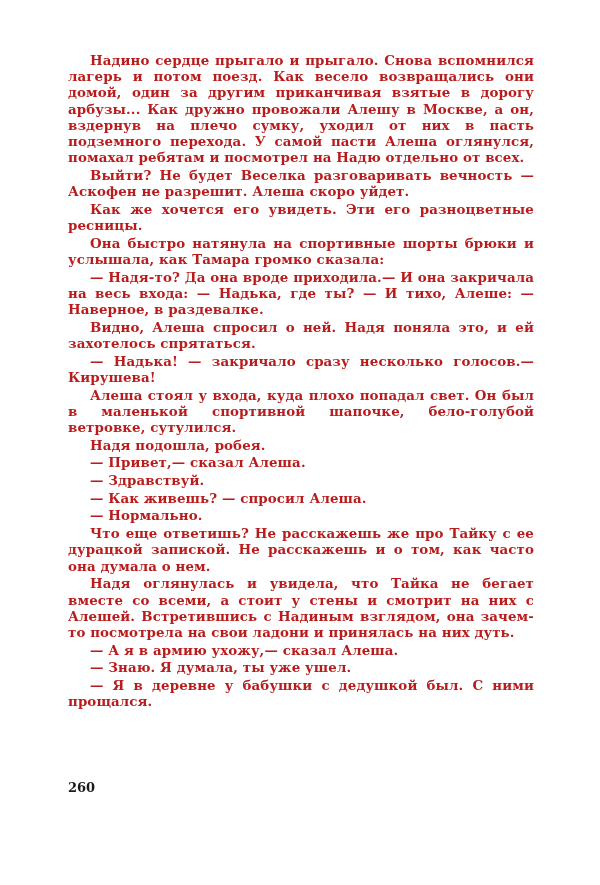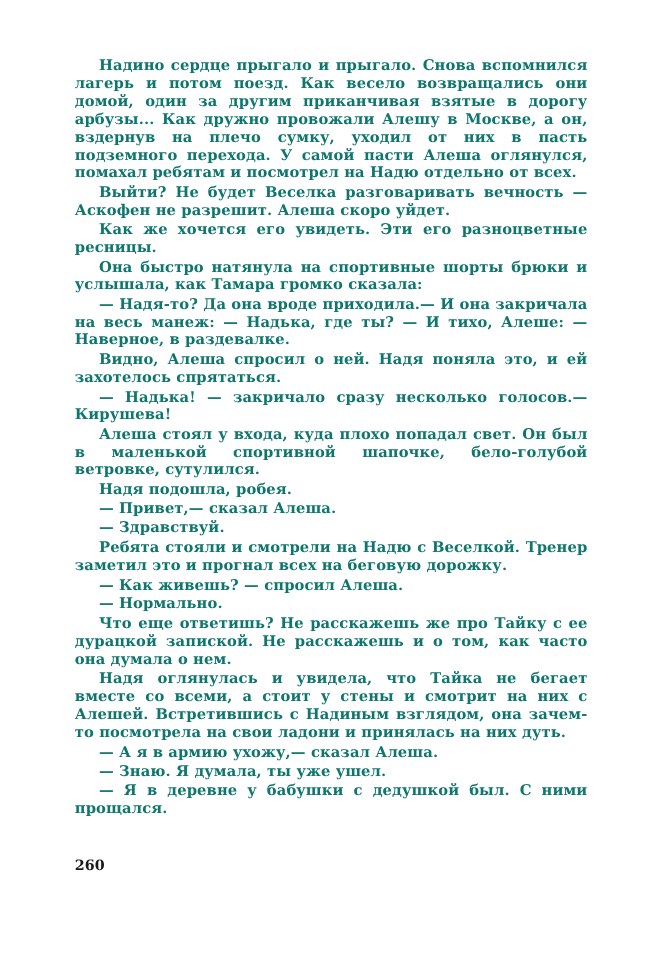--- a/index.html
+++ b/index.html
@@ -5,21 +5,21 @@
   html, body { margin: 0; padding: 0; background: #ffffff; }
   body { width: 600px; height: 885px; position: relative; overflow: hidden; }
   .page {
     position: absolute;
     left: 68px;
     top: 52px;
     width: 466px;
     font-family: "DejaVu Serif", "Liberation Serif", serif;
     font-size: 13.4px;
     line-height: 16.2px;
-    color: #0f766e;
+    color: #b91c1c;
     font-weight: bold;
     letter-spacing: 0.1px;
   }
   .para {
     margin: 0 0 1.5px 0;
     text-indent: 22px;
     text-align: justify;
     hyphens: manual;
   }
   .page-number {
@@ -33,28 +33,27 @@
   }
 </style>
 </head>
 <body>
 
 <div class="page">
   <p class="para">Надино сердце прыгало и прыгало. Снова вспомнился лагерь и потом поезд. Как весело возвращались они домой, один за другим приканчивая взятые в дорогу арбузы... Как дружно провожали Алешу в Москве, а он, вздернув на плечо сумку, уходил от них в пасть подземного перехода. У самой пасти Алеша оглянулся, помахал ребятам и посмотрел на Надю отдельно от всех.</p>
   <p class="para">Выйти? Не будет Веселка разговаривать вечность — Аскофен не разрешит. Алеша скоро уйдет.</p>
   <p class="para">Как же хочется его увидеть. Эти его разноцветные ресницы.</p>
   <p class="para">Она быстро натянула на спортивные шорты брюки и услышала, как Тамара громко сказала:</p>
-  <p class="para">— Надя-то? Да она вроде приходила.— И она закричала на весь манеж: — Надька, где ты? — И тихо, Алеше: — Наверное, в раздевалке.</p>
+  <p class="para">— Надя-то? Да она вроде приходила.— И она закричала на весь входа: — Надька, где ты? — И тихо, Алеше: — Наверное, в раздевалке.</p>
   <p class="para">Видно, Алеша спросил о ней. Надя поняла это, и ей захотелось спрятаться.</p>
   <p class="para">— Надька! — закричало сразу несколько голосов.— Кирушева!</p>
   <p class="para">Алеша стоял у входа, куда плохо попадал свет. Он был в маленькой спортивной шапочке, бело-голубой ветровке, сутулился.</p>
   <p class="para">Надя подошла, робея.</p>
   <p class="para">— Привет,— сказал Алеша.</p>
   <p class="para">— Здравствуй.</p>
-  <p class="para">Ребята стояли и смотрели на Надю с Веселкой. Тренер заметил это и прогнал всех на беговую дорожку.</p>
   <p class="para">— Как живешь? — спросил Алеша.</p>
   <p class="para">— Нормально.</p>
   <p class="para">Что еще ответишь? Не расскажешь же про Тайку с ее дурацкой запиской. Не расскажешь и о том, как часто она думала о нем.</p>
   <p class="para">Надя оглянулась и увидела, что Тайка не бегает вместе со всеми, а стоит у стены и смотрит на них с Алешей. Встретившись с Надиным взглядом, она зачем-то посмотрела на свои ладони и принялась на них дуть.</p>
   <p class="para">— А я в армию ухожу,— сказал Алеша.</p>
   <p class="para">— Знаю. Я думала, ты уже ушел.</p>
   <p class="para">— Я в деревне у бабушки с дедушкой был. С ними прощался.</p>
 </div>
 
 <div class="page-number">260</div>

